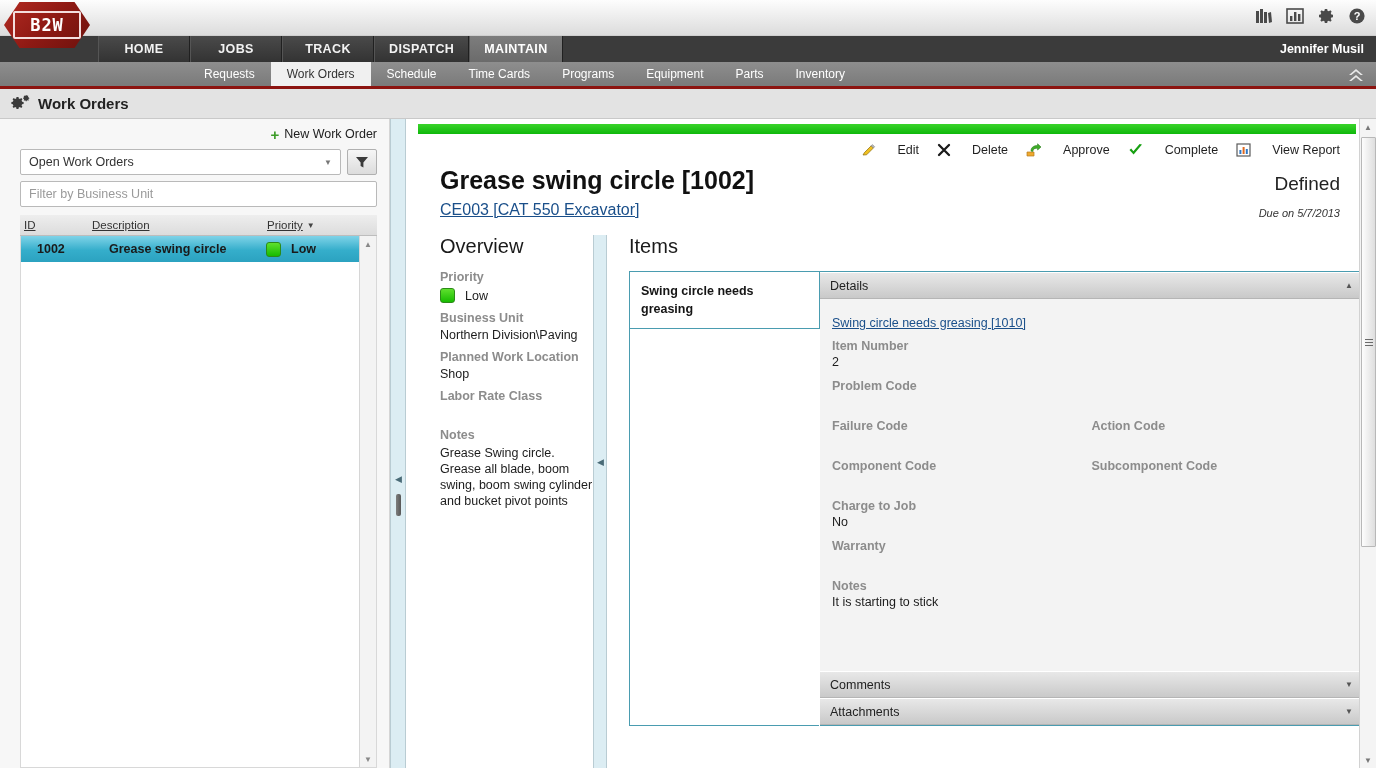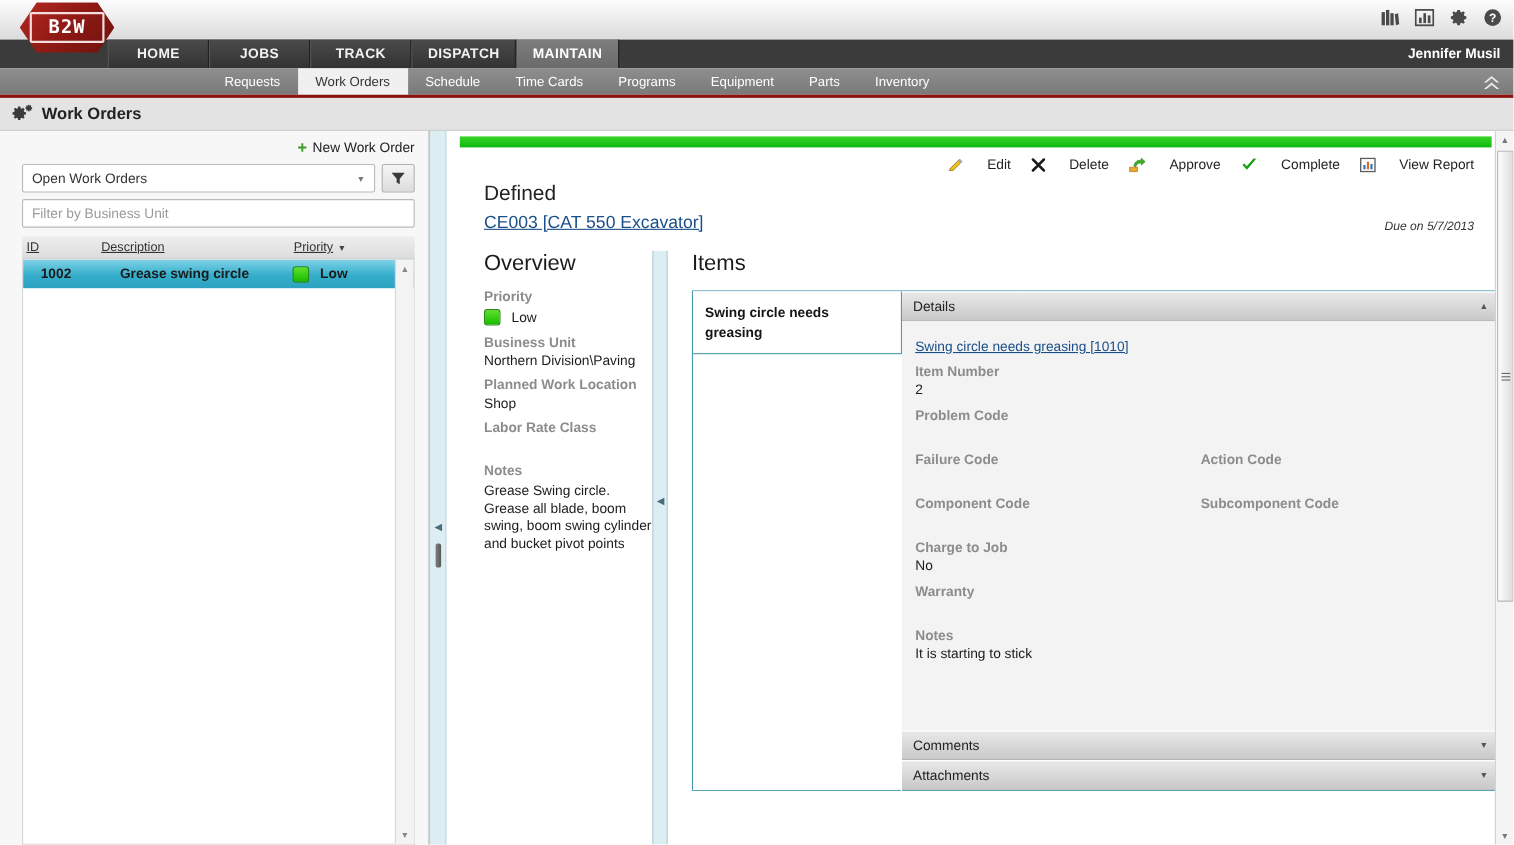--- a/index.html
+++ b/index.html
@@ -9,21 +9,21 @@
     background: #ffffff; overflow: hidden;
   }
 
   
   .topbar {
     position: relative; height: 36px;
     background: linear-gradient(to bottom, #fdfdfd 0%, #e9e9e9 60%, #dcdcdc 100%);
     border-bottom: 1px solid #cfcfcf;
   }
   .logo {
-    position: absolute; left: 18px; top: 2px;
+    position: absolute; left: 4px; top: 2px;
     width: 86px; height: 46px; z-index: 40;
   }
   .logo-hex {
     width: 86px; height: 46px;
     background: linear-gradient(135deg, #b22a22 0%, #8f1a14 50%, #6e120d 100%);
     clip-path: polygon(18% 0, 82% 0, 100% 50%, 82% 100%, 18% 100%, 0 50%);
     display: flex; align-items: center; justify-content: center;
     box-shadow: 0 1px 3px rgba(0,0,0,.5);
   }
   .logo-inner {
@@ -470,20 +470,21 @@
           <rect x="1" y="1" width="13" height="12" fill="#ffffff" stroke="#5a5a5a" stroke-width="1.2"></rect>
           <rect x="3.4" y="7" width="2" height="4" fill="#2f78c4"></rect>
           <rect x="6.6" y="4" width="2" height="7" fill="#e06a20"></rect>
           <rect x="9.8" y="6" width="2" height="5" fill="#2f78c4"></rect>
         </svg>
         <span class="action-label">View Report</span>
       </div>
     </div>
 
     <div class="wo-title-row">
+      <div class="wo-title">Grease swing circle [1002]</div>
       <div class="wo-status">Defined</div>
     </div>
     <div class="wo-sub-row">
       <div class="wo-link">CE003 [CAT 550 Excavator]</div>
       <div class="wo-due">Due on 5/7/2013</div>
     </div>
 
     <div class="panels">
 
       <div class="overview">

